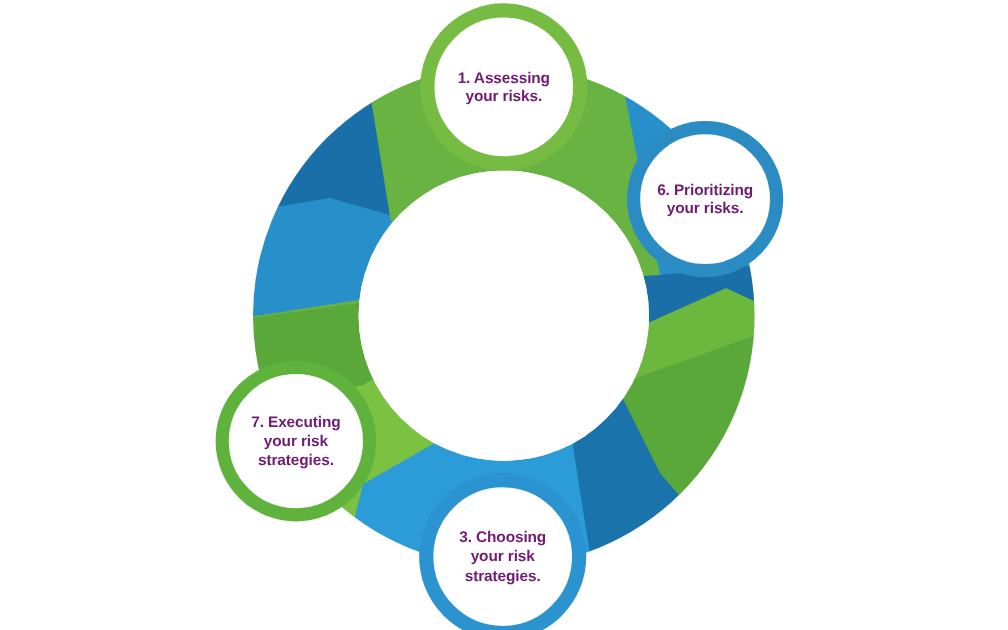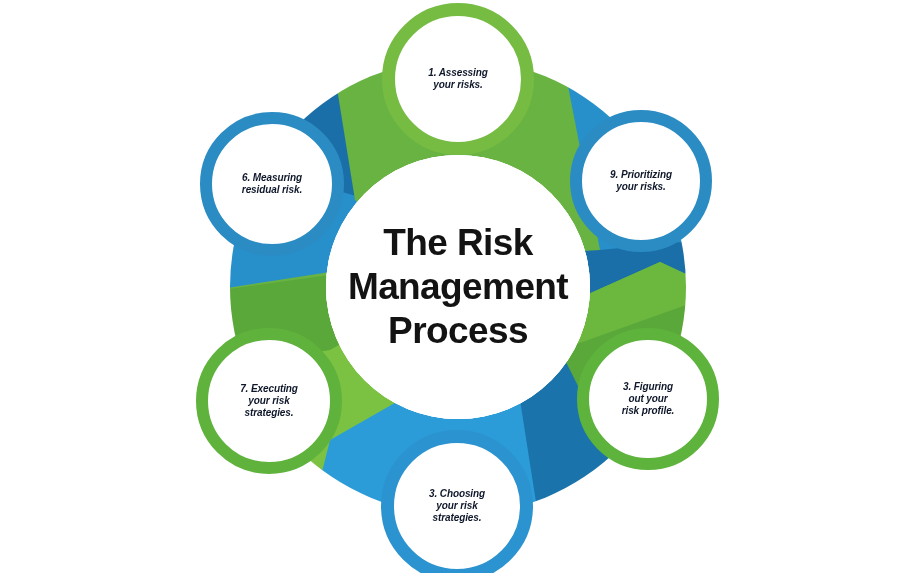--- a/index.html
+++ b/index.html
@@ -31,28 +31,27 @@
     border-radius: 50%;
     background: #ffffff;
     box-sizing: border-box;
     display: flex;
     align-items: center;
     justify-content: center;
     text-align: center;
   }
   .node-label {
     font-family: "Liberation Sans", sans-serif;
-    font-size: 10px;
+    font-size: 14px;
     line-height: 1.22;
     font-weight: 700;
-    color: #0f172a;
+    color: #701a75;
     letter-spacing: -0.1px;
     padding: 0 6px;
     white-space: pre-line;
-    font-style: italic;
   }
   #center-circle {
     position: absolute;
     border-radius: 50%;
     background: #ffffff;
     display: flex;
     align-items: center;
     justify-content: center;
     text-align: center;
   }
@@ -107,52 +106,38 @@
       <path d="M 272 70 L 400 40 L 430 160 L 370 200 L 300 180 L 240 190 Z" fill="#1b6fa8"></path>
 
       <path d="M 330 45 L 560 45 L 600 250 L 430 260 L 355 200 Z" fill="#68b342"></path>
 
       <path d="M 560 350 L 700 300 L 770 430 L 660 500 L 600 430 Z" fill="#5aa839"></path>
     </g>
 
     <circle cx="458" cy="287" r="132" fill="#ffffff"></circle>
   </svg>
 
-  <div id="center-circle" style="left:326px; top:155px; width:264px; height:264px;">
-    <div id="center-title">The Risk
-Management
-Process</div>
-  </div>
 
   <div class="node" style="left:382px; top:3px; width:152px; height:152px; border:13px solid #76bc43;">
     <div class="node-label">1. Assessing
 your risks.</div>
   </div>
 
   <div class="node" style="left:570px; top:110px; width:142px; height:142px; border:12px solid #2b8cc4;">
-    <div class="node-label">9. Prioritizing
+    <div class="node-label">6. Prioritizing
 your risks.</div>
   </div>
 
-  <div class="node" style="left:577px; top:328px; width:142px; height:142px; border:12px solid #5eb33c;">
-    <div class="node-label">3. Figuring
-out your
-risk profile.</div>
-  </div>
 
   <div class="node" style="left:381px; top:430px; width:152px; height:152px; border:13px solid #2b93cf;">
     <div class="node-label">3. Choosing
 your risk
 strategies.</div>
   </div>
 
   <div class="node" style="left:196px; top:328px; width:146px; height:146px; border:12px solid #5fb23c;">
     <div class="node-label">7. Executing
 your risk
 strategies.</div>
   </div>
 
-  <div class="node" style="left:200px; top:112px; width:144px; height:144px; border:12px solid #2b8cc4;">
-    <div class="node-label">6. Measuring
-residual risk.</div>
-  </div>
 
 </div>
 
 </body></html>

